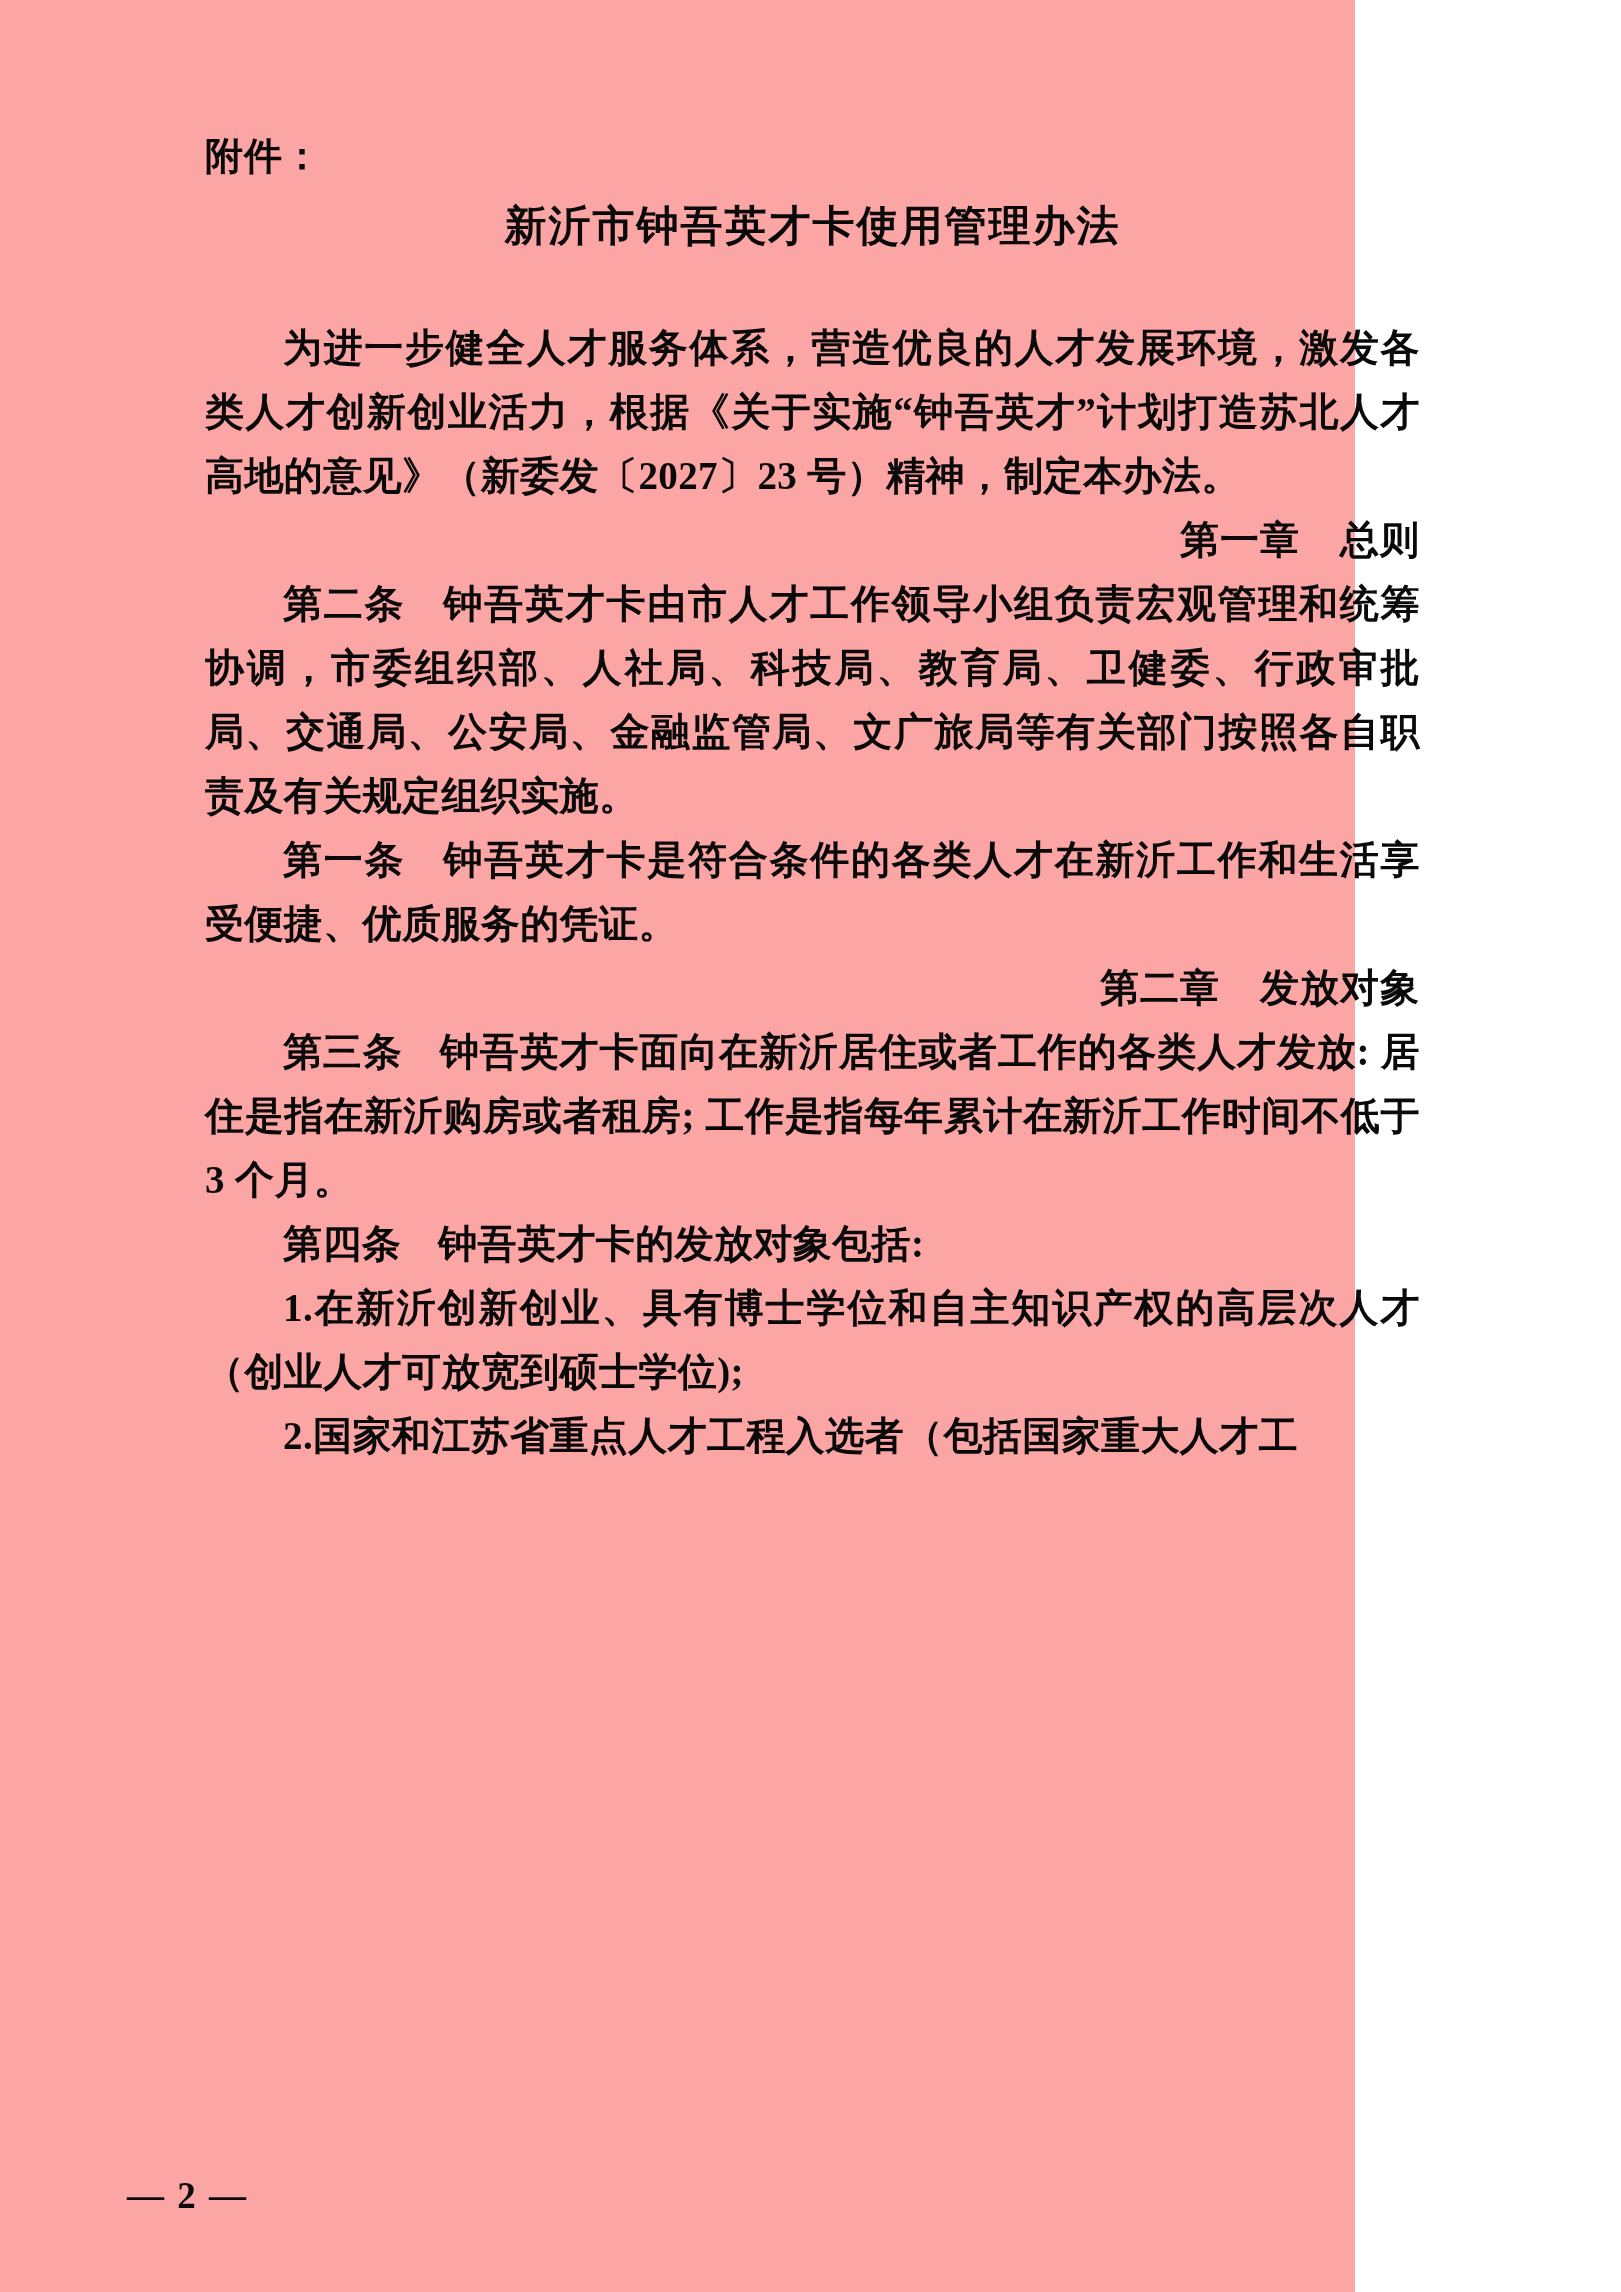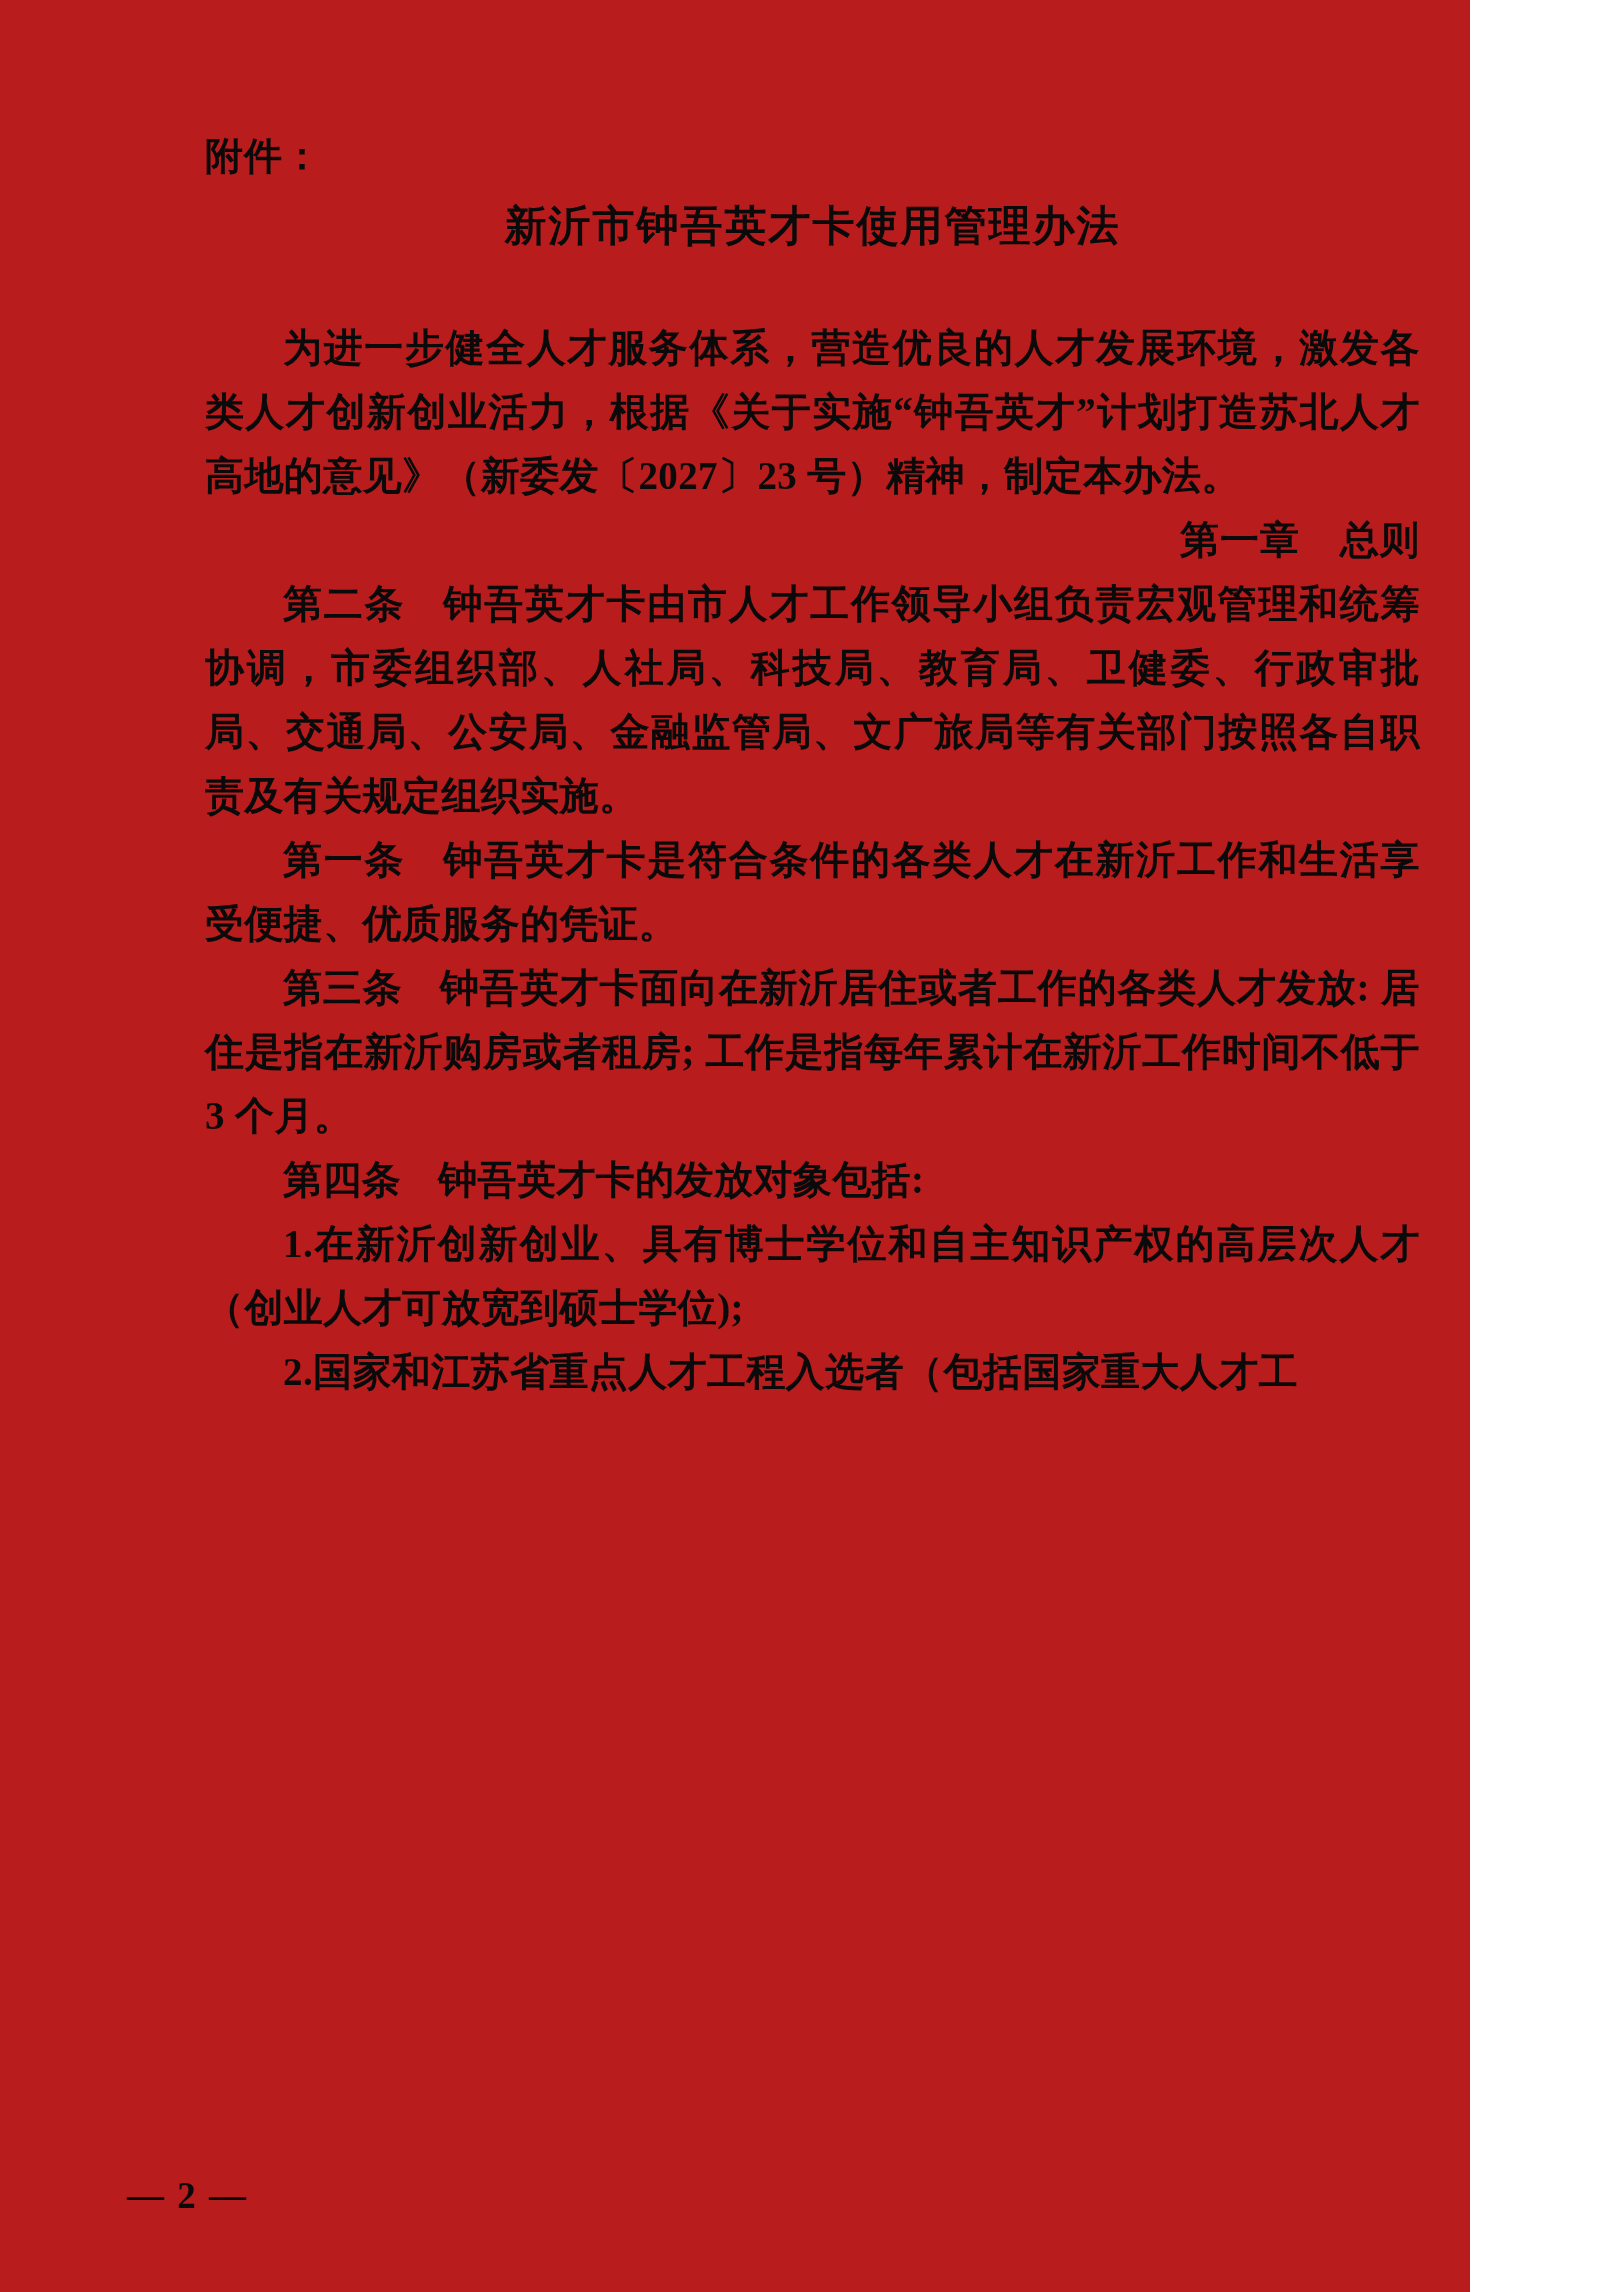--- a/index.html
+++ b/index.html
@@ -11,23 +11,23 @@
     width: 1621px;
     height: 2293px;
     font-family: "Liberation Serif", "DejaVu Serif", serif;
     color: #0a0a0a;
     position: relative;
     overflow: hidden;
   }
 
   .page {
     position: relative;
-    width: 1470px;
+    width: 1355px;
     height: 2293px;
-    background: #b91c1c;
+    background: #fca5a5;
     box-sizing: border-box;
     padding: 12px;
   }
 
   .content {
     position: absolute;
     left: 205px;
     top: 133px;
     width: 1215px;
   }
@@ -125,20 +125,21 @@
       <p class="chapter">第一章　总则</p>
 
       <p class="para">
         <span class="art-label">第二条</span><span class="gap"></span><span>钟吾英才卡由市人才工作领导小组负责宏观管理和统筹协调，市委组织部、人社局、科技局、教育局、卫健委、行政审批局、交通局、公安局、金融监管局、文广旅局等有关部门按照各自职责及有关规定组织实施。</span>
       </p>
 
       <p class="para">
         <span class="art-label">第一条</span><span class="gap"></span><span>钟吾英才卡是符合条件的各类人才在新沂工作和生活享受便捷、优质服务的凭证。</span>
       </p>
 
+      <p class="chapter">第二章　发放对象</p>
 
       <p class="para">
         <span class="art-label">第三条</span><span class="gap"></span><span>钟吾英才卡面向在新沂居住或者工作的各类人才发放: 居住是指在新沂购房或者租房; 工作是指每年累计在新沂工作时间不低于 3 个月。</span>
       </p>
 
       <p class="para">
         <span class="art-label">第四条</span><span class="gap"></span><span>钟吾英才卡的发放对象包括:</span>
       </p>
 
       <p class="para">1.在新沂创新创业、具有博士学位和自主知识产权的高层次人才（创业人才可放宽到硕士学位);</p>

